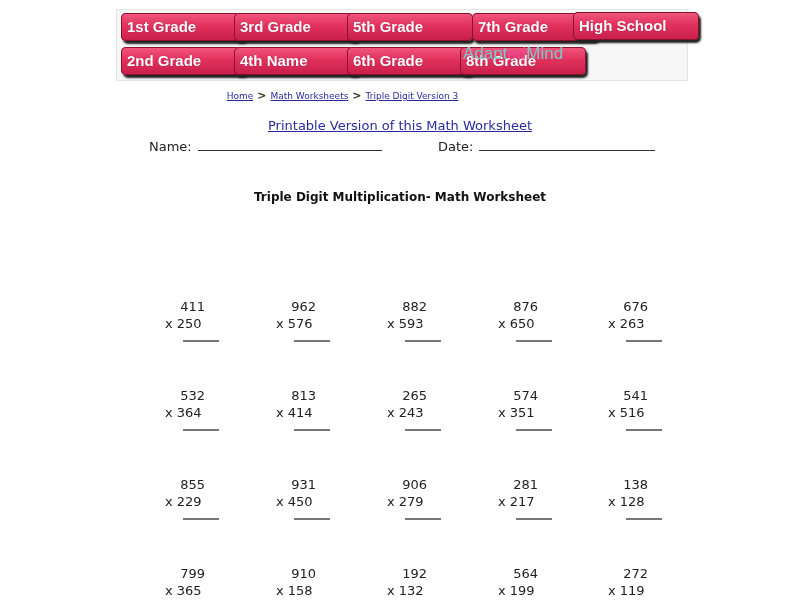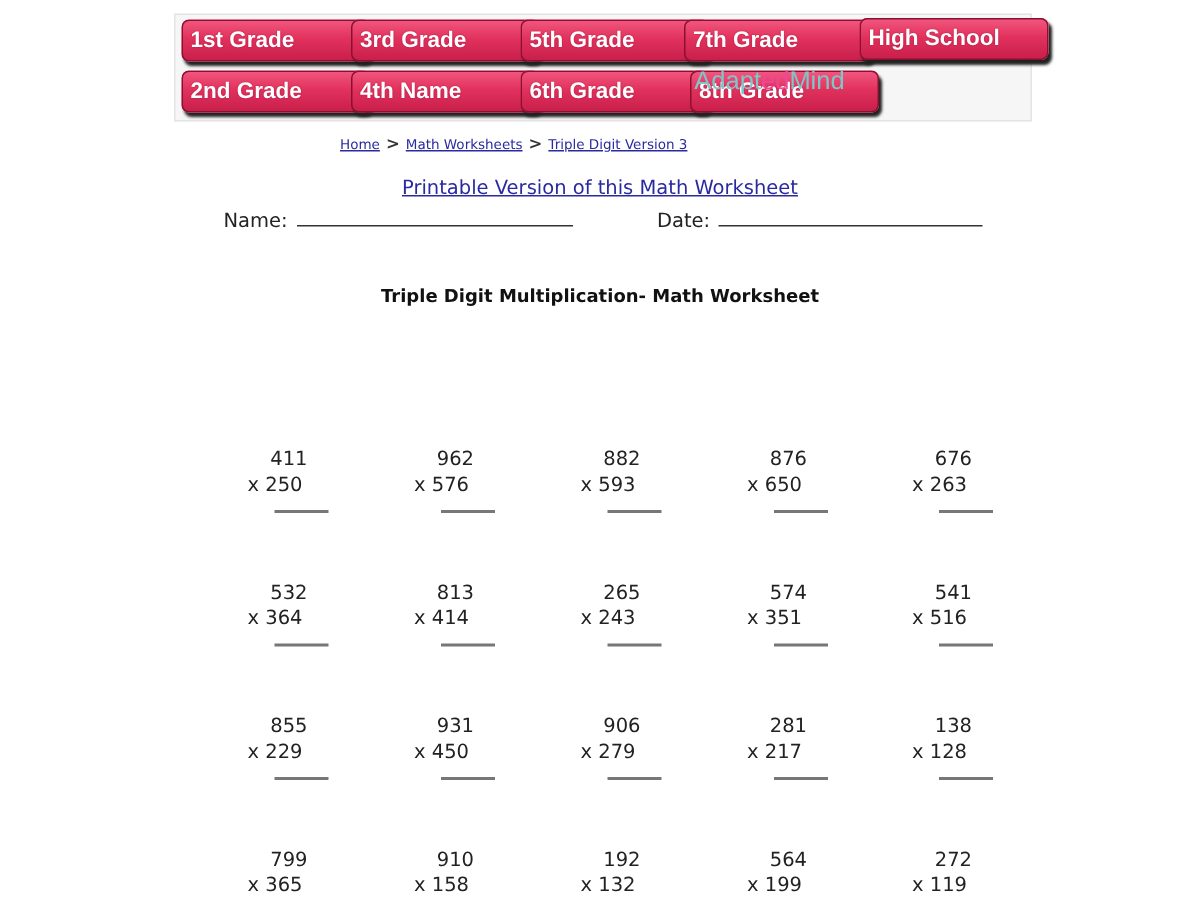--- a/index.html
+++ b/index.html
@@ -36,21 +36,21 @@
 </head>
 <body>
 
 <div class="ad">
   <span class="ad-choices">▷✕</span>
 </div>
 <div id="ad-buttons">
     <div class="grade-btn" style="left: 121px; top: 13px;">1st Grade</div>
     <div class="grade-btn" style="left: 234px; top: 13px;">3rd Grade</div>
     <div class="grade-btn" style="left: 347px; top: 13px;">5th Grade</div>
-    <div class="grade-btn" style="left: 456px; top: 13px;">7th Grade</div>
+    <div class="grade-btn" style="left: 472px; top: 13px;">7th Grade</div>
     <div class="grade-btn" style="left: 573px; top: 12px;">High School</div>
     <div class="grade-btn" style="left: 121px; top: 47px;">2nd Grade</div>
     <div class="grade-btn" style="left: 234px; top: 47px;">4th Name</div>
     <div class="grade-btn" style="left: 347px; top: 47px;">6th Grade</div>
     <div class="grade-btn" style="left: 460px; top: 47px;">8th Grade</div>
   </div>
 <div class="ad-brand"><span>Adapt</span><b>ed</b><span>Mind</span></div>
 
 <div class="breadcrumb">
   <a href="#">Home</a><span class="sep">&gt;</span><a href="#">Math Worksheets</a><span class="sep">&gt;</span><a href="#">Triple Digit Version 3</a>

